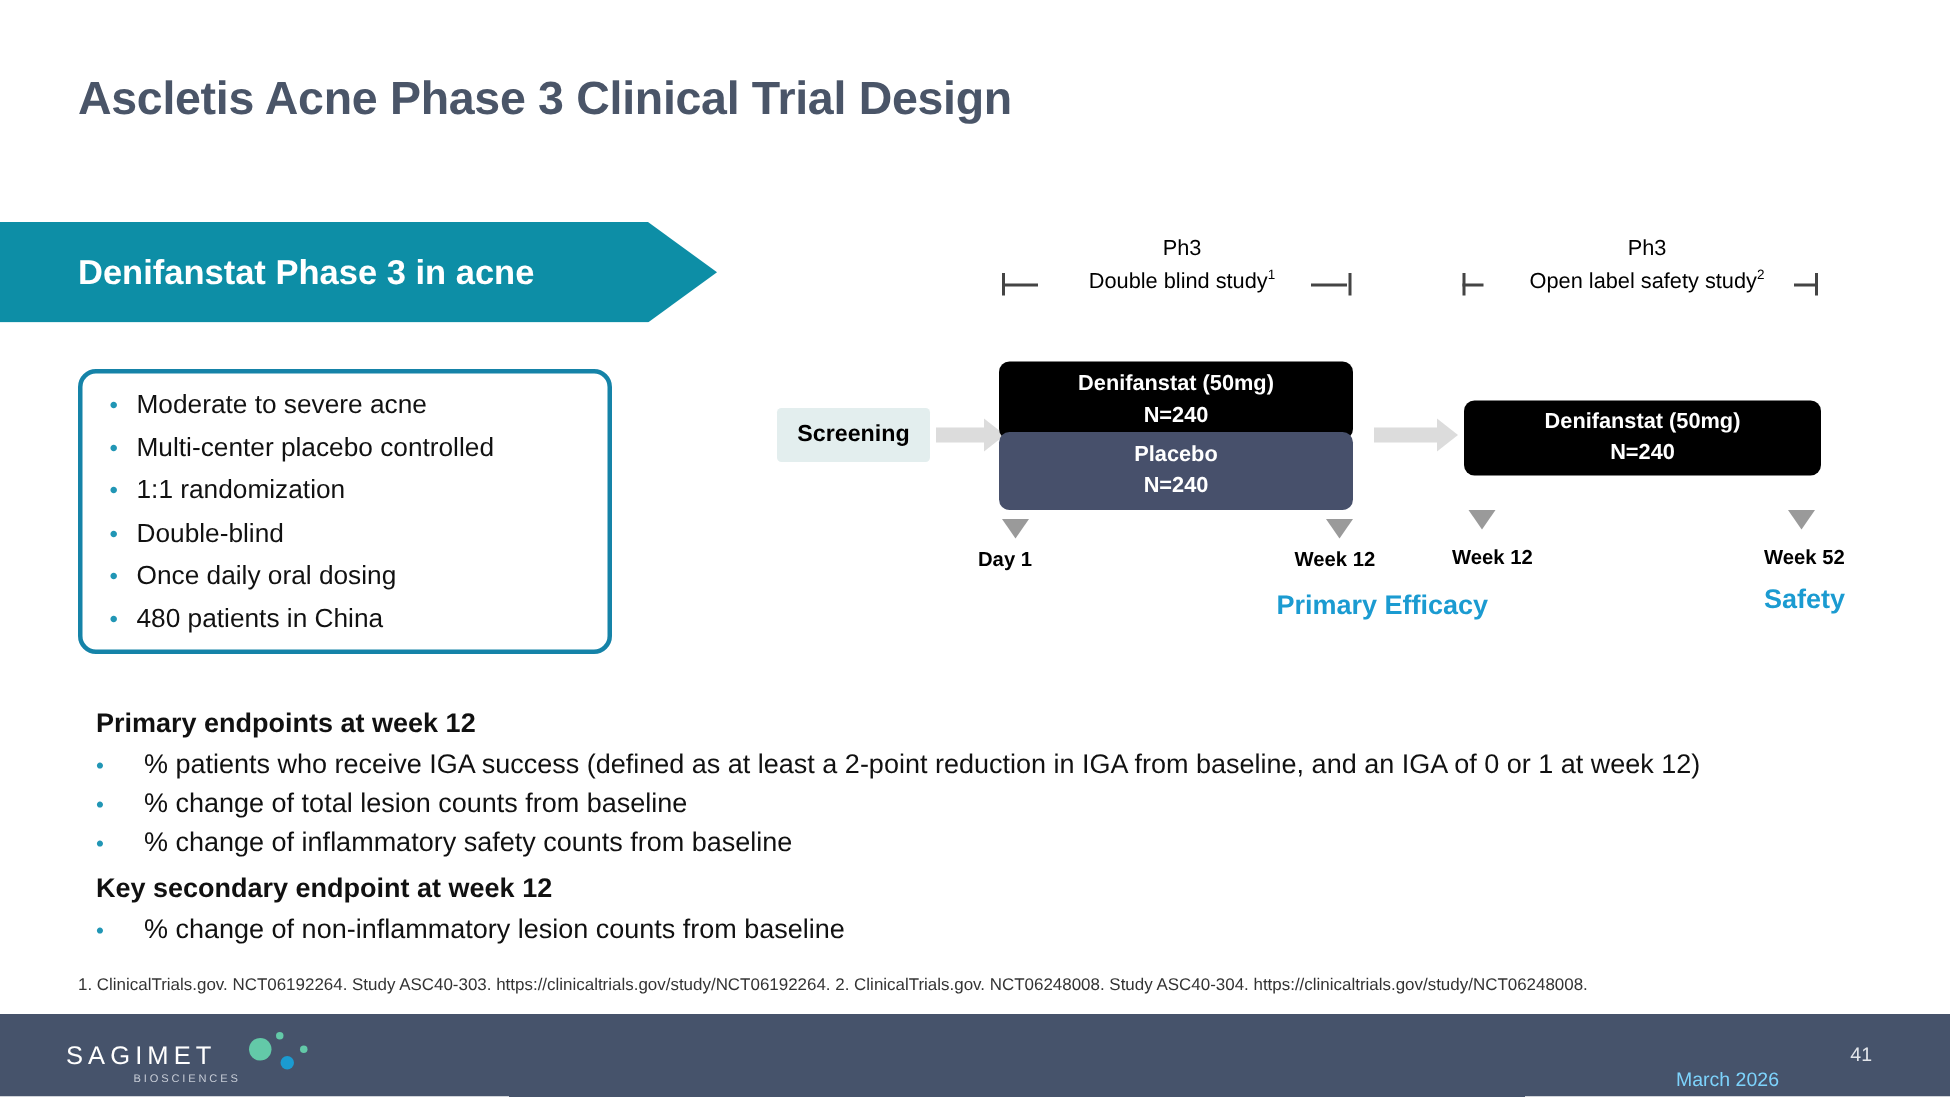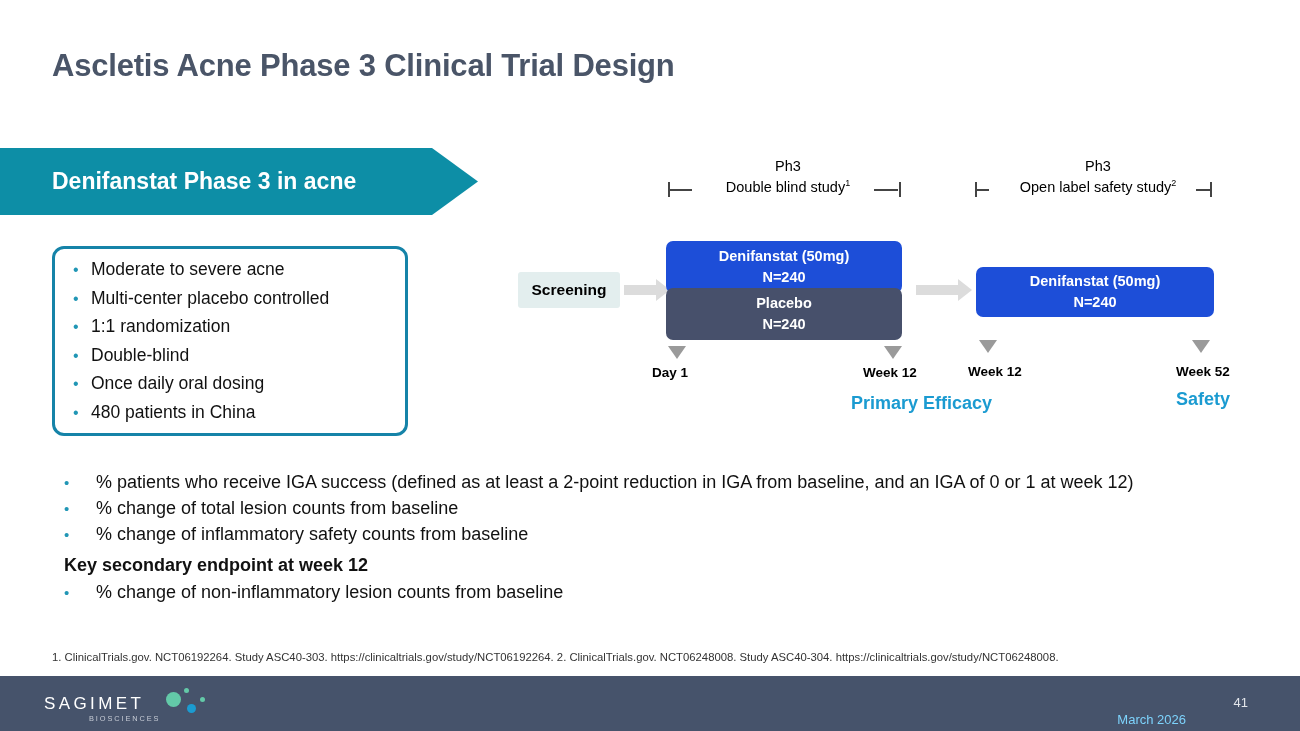--- a/index.html
+++ b/index.html
@@ -42,21 +42,21 @@
   sup{font-size:9px;vertical-align:super;}
   .brk{position:absolute;background:#444;}
   .brk.v{width:1.5px;height:15px;}
   .brk.h{height:1.5px;width:24px;}
 
   .box{
     position:absolute;box-sizing:border-box;display:flex;flex-direction:column;
     align-items:center;justify-content:center;color:#fff;font-weight:bold;
     font-size:14.5px;line-height:1.45;text-align:center;
   }
-  .box.teal{background:#1d4ed8;border-radius:7px;}
+  .box.teal{background:#000000;border-radius:7px;}
   .box.slate{background:#47506b;border-radius:7px;}
   .box.screen{
     background:#e3eeee;color:#000;border-radius:3px;font-size:15.5px;
     justify-content:center;
   }
   .arrow{position:absolute;}
   .arrow .shaft{position:absolute;background:#dcdcdc;}
   .arrow .head{
     position:absolute;width:0;height:0;
     border-top:11px solid transparent;border-bottom:11px solid transparent;
@@ -193,20 +193,21 @@
 
   <div class="tri-marker" style="left:979px;top:190px;"></div>
   <div class="tl-label" style="left:968px;top:214px;">Week 12</div>
 
   <div class="tri-marker" style="left:1192px;top:190px;"></div>
   <div class="tl-label" style="left:1176px;top:214px;">Week 52</div>
   <div class="tl-sub" style="left:1176px;top:236px;">Safety</div>
 </div>
 
 <div class="endpoints">
+  <div class="ep-head">Primary endpoints at week 12</div>
 
   <div class="ep-li">
     <span class="ep-dot">•</span>
     <span class="ep-txt">% patients who receive IGA success (defined as at least a 2-point reduction in IGA from baseline, and an IGA of 0 or 1 at week 12)</span>
   </div>
   <div class="ep-li">
     <span class="ep-dot">•</span>
     <span class="ep-txt">% change of total lesion counts from baseline</span>
   </div>
   <div class="ep-li">

